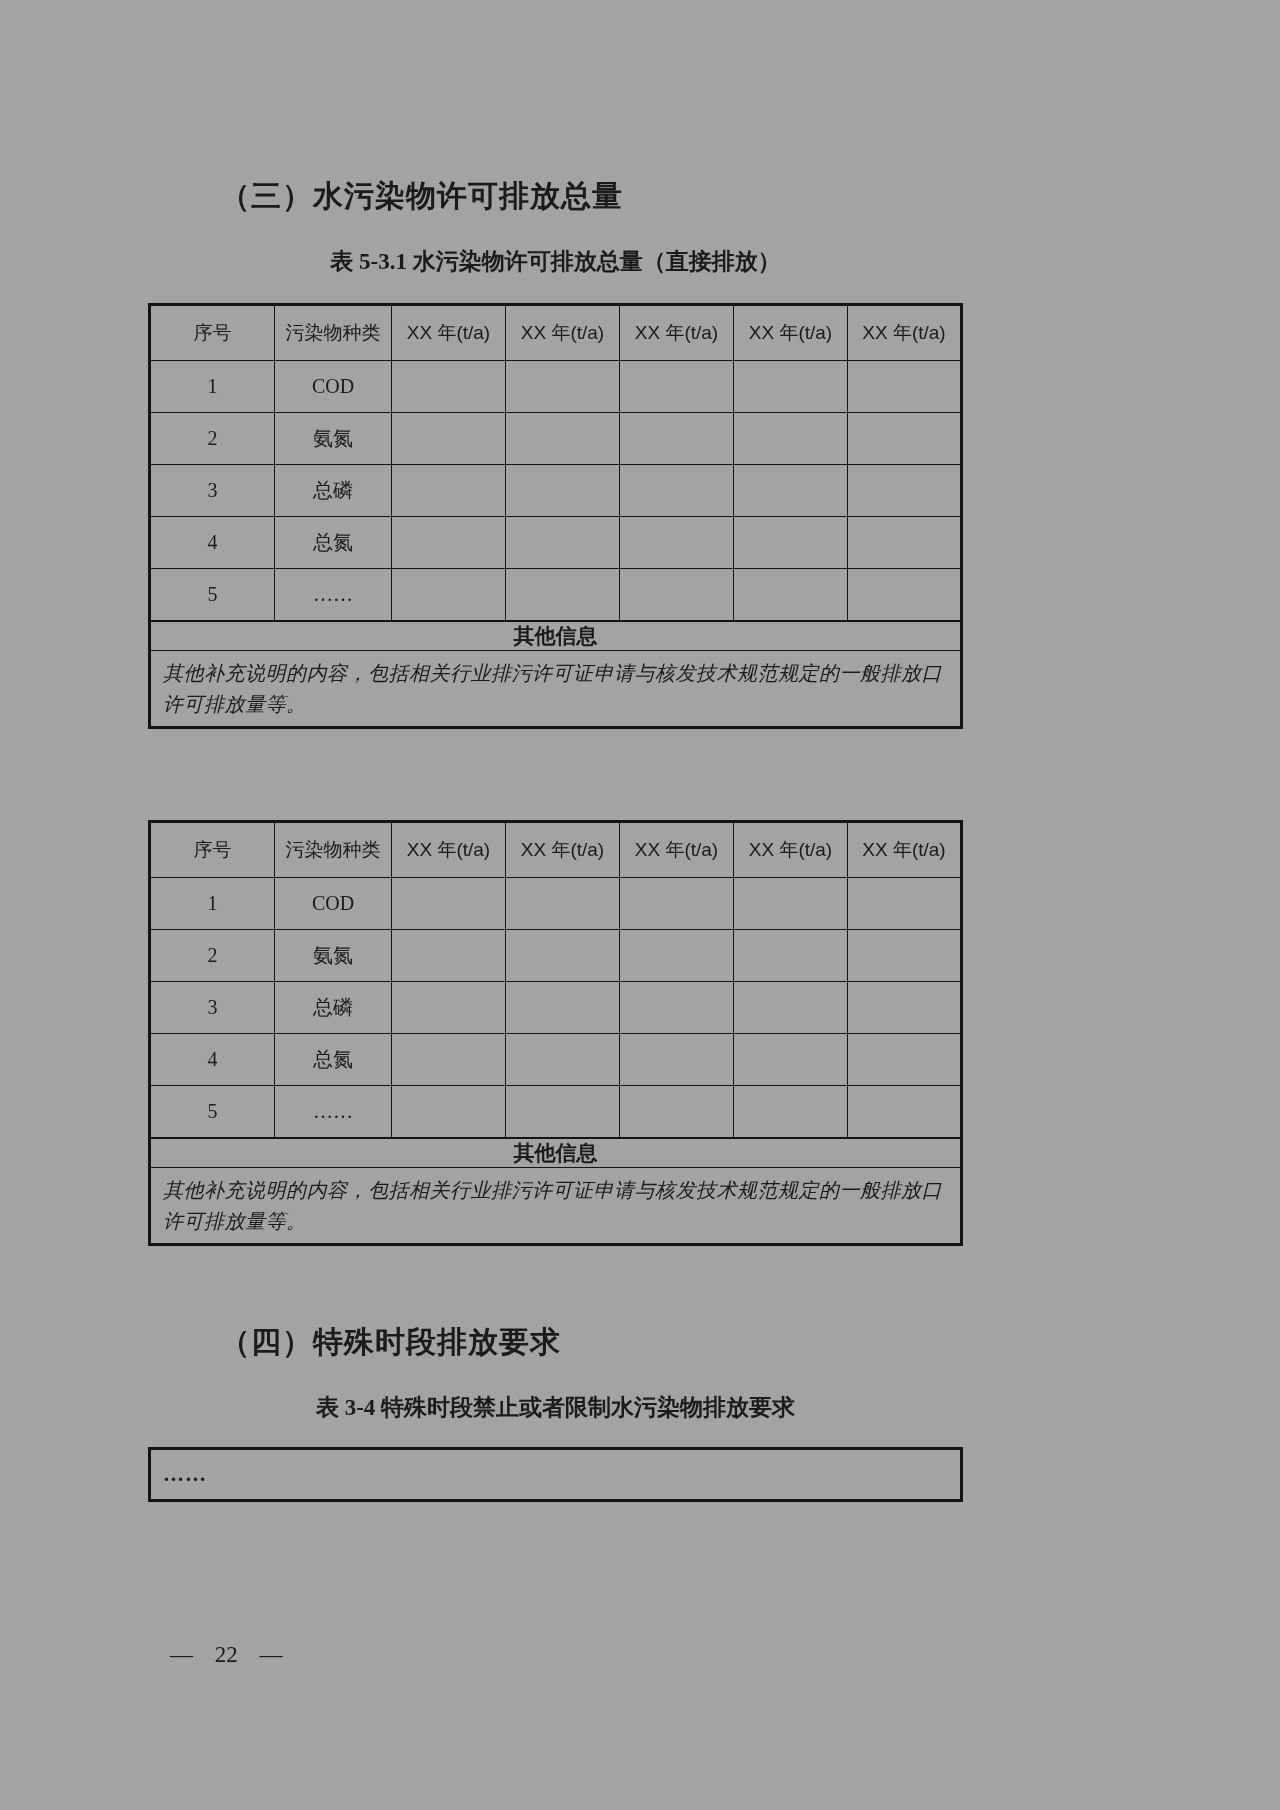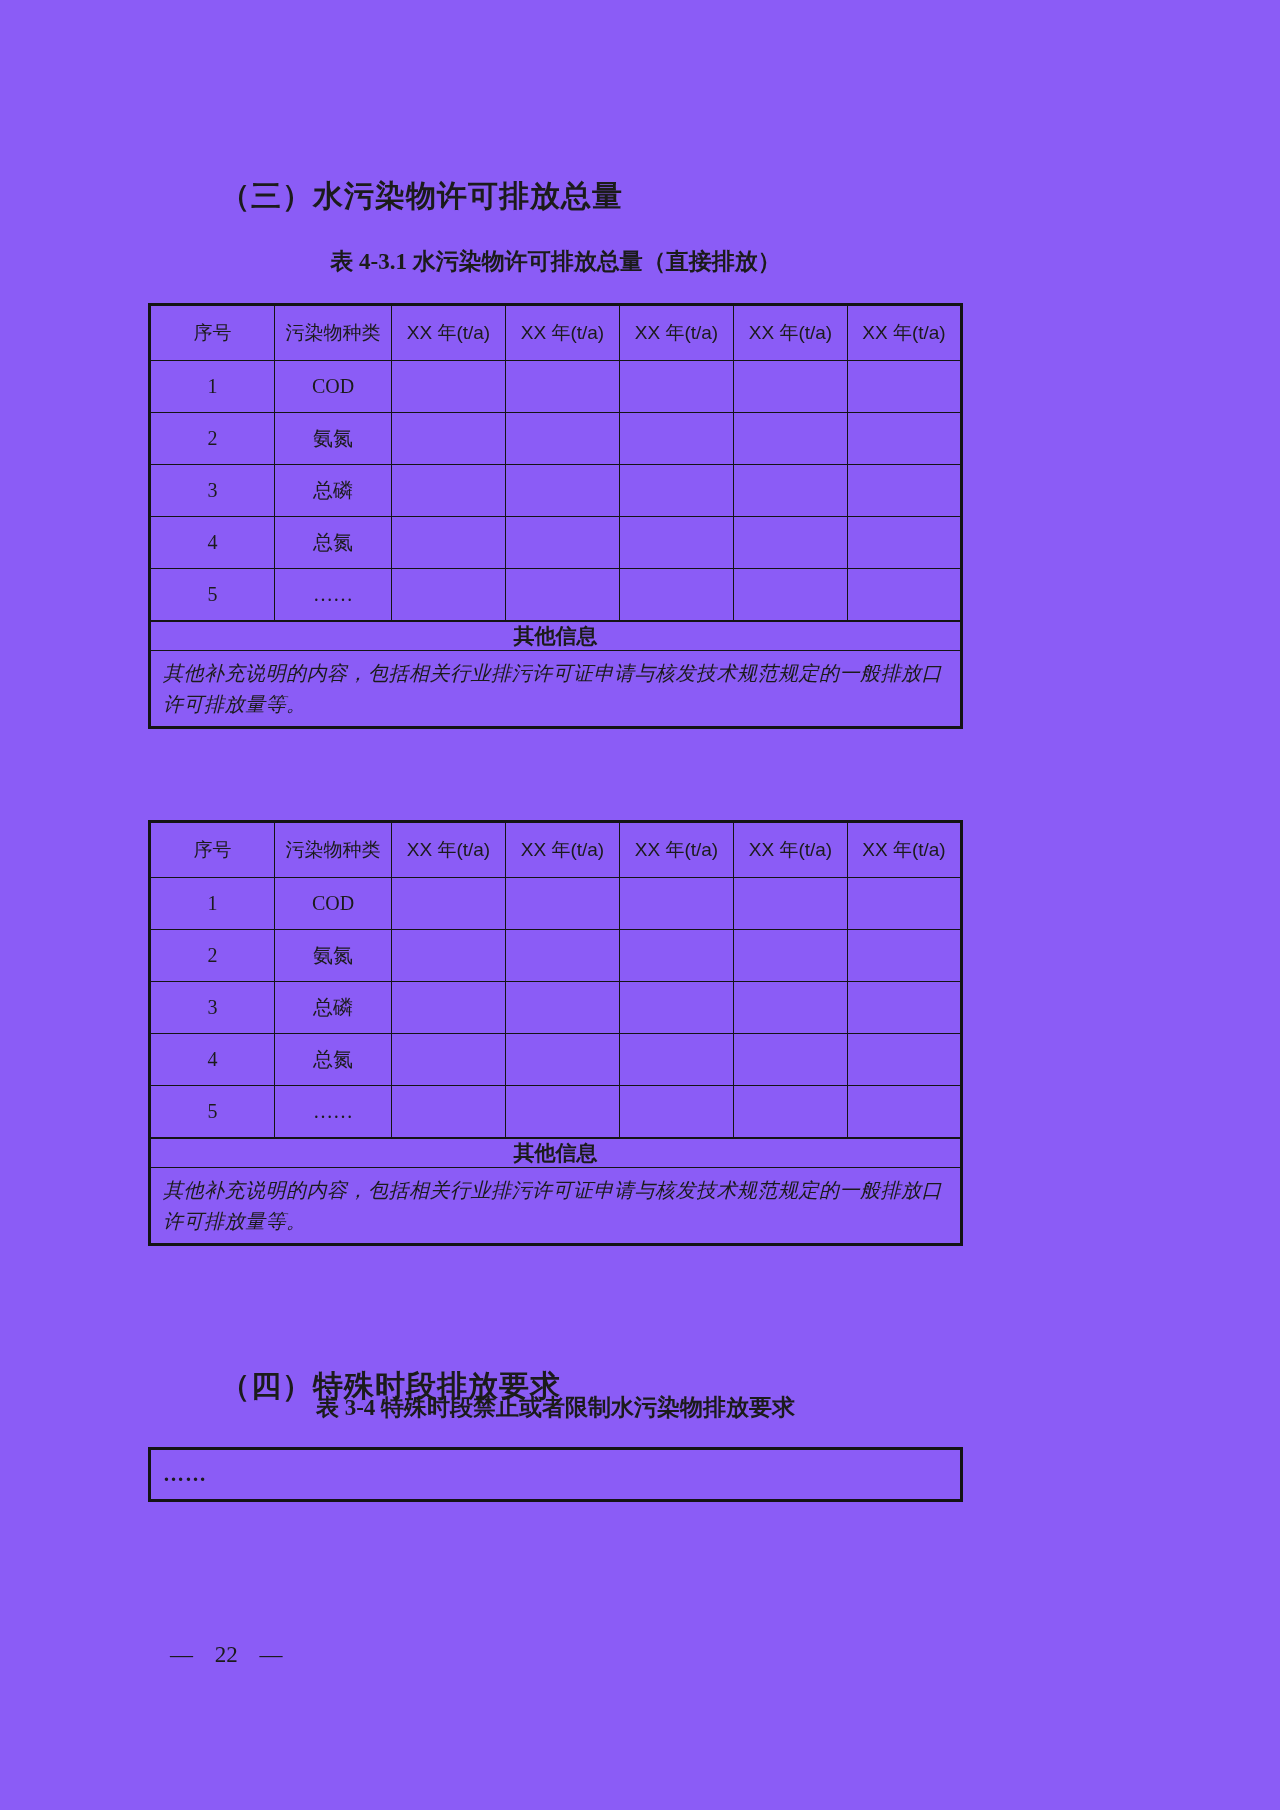--- a/index.html
+++ b/index.html
@@ -1,34 +1,34 @@
 <!DOCTYPE html>
 <html lang="zh"><head>
 <meta charset="utf-8">
 <style>
   html,body{margin:0;padding:0;background:#ffffff;}
   .page{
     position:relative;
     width:1280px;height:1810px;
     margin:0 auto;
-    background:#8b5cf6;
+    background:#a3a3a3;
     color:#1b1b1b;
     font-family:"Liberation Serif","DejaVu Serif",serif;
     overflow:hidden;
   }
   .sec-heading{
     position:absolute;
     left:220px;
     font-size:30px;
     font-weight:700;
     letter-spacing:1px;
     white-space:nowrap;
   }
   .h-three{top:176px;}
-  .h-four{top:1322px;margin-top:44px;}
+  .h-four{top:1322px;}
   .tbl-title{
     position:absolute;
     left:148px;width:815px;
     text-align:center;
     font-size:23px;
     font-weight:700;
     white-space:nowrap;
   }
   .tt-1{top:246px;}
   .tt-2{top:768px;}
@@ -99,21 +99,21 @@
     white-space:nowrap;
   }
 </style>
 </head>
 <body>
 
 <div class="page">
 
   <div class="sec-heading h-three">（三）水污染物许可排放总量</div>
 
-  <div class="tbl-title tt-1">表 4-3.1  水污染物许可排放总量（直接排放）</div>
+  <div class="tbl-title tt-1">表 5-3.1  水污染物许可排放总量（直接排放）</div>
 
   <div class="ptable-wrap tw-1">
     <table class="ptable">
       <colgroup>
         <col class="c-no">
           <col class="c-pol">
           <col class="c-yr">
           <col class="c-yr">
           <col class="c-yr">
           <col class="c-yr">

